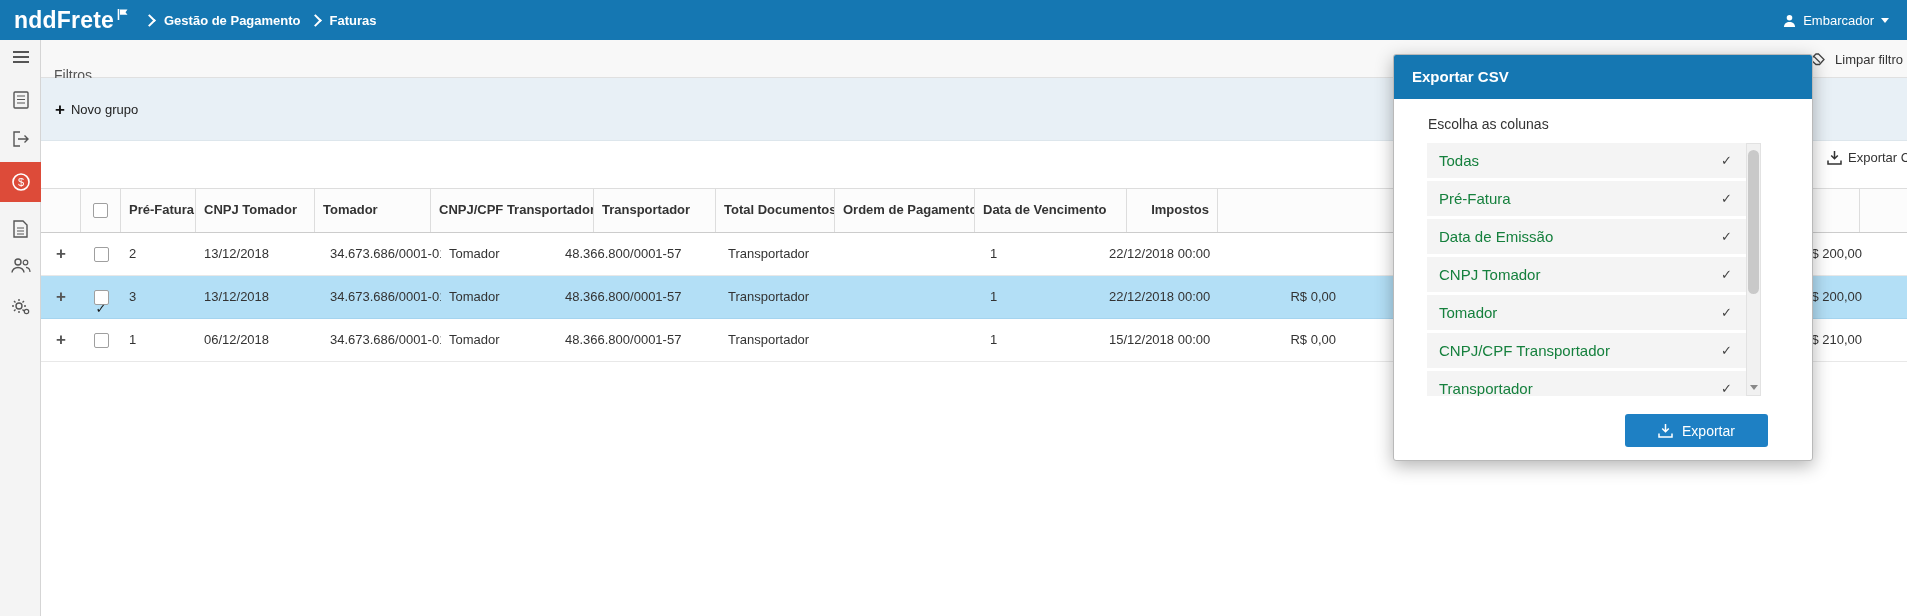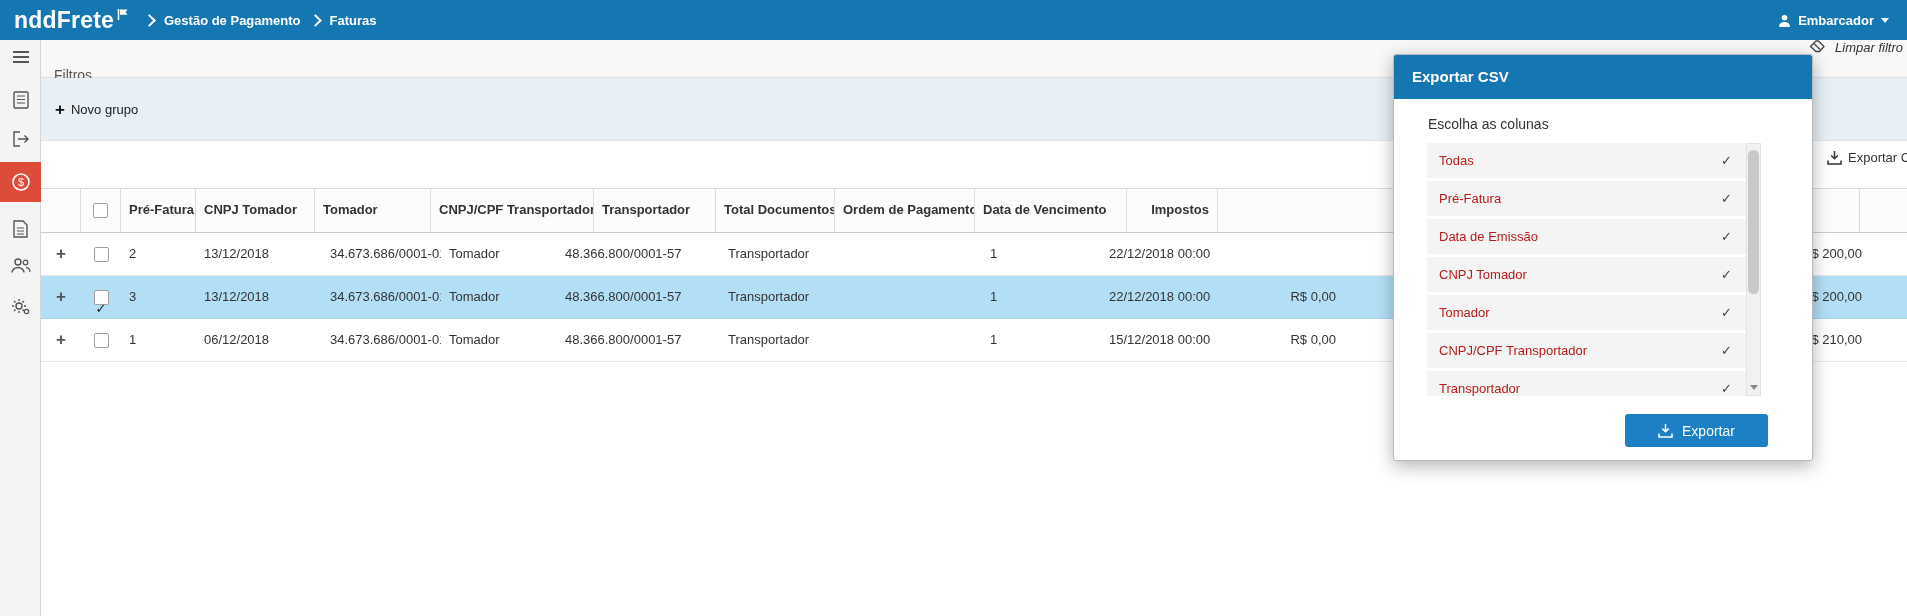--- a/index.html
+++ b/index.html
@@ -12,35 +12,35 @@
   .topbar{position:absolute;left:0;top:0;width:100%;height:40px;background:#1577b2;
     display:flex;align-items:center;color:#fff;}
   .logo{display:flex;align-items:flex-start;margin-left:14px;cursor:pointer;}
   .logo-text{font-size:23px;font-weight:bold;letter-spacing:.2px;}
   .logo-flag{margin-left:2px;margin-top:1px;}
   .crumb-sep{width:7px;height:7px;border-right:2px solid #fff;border-top:2px solid #fff;
     transform:rotate(45deg);margin:0 10px;flex:none;}
   .crumb-sep.first{margin-left:16px;}
   .crumb{font-size:13px;font-weight:bold;color:#fff;text-decoration:none;cursor:pointer;}
   .user{position:absolute;right:18px;top:0;height:40px;display:flex;align-items:center;gap:7px;cursor:pointer;}
-  .user span{font-size:13px;font-weight:bold;}
+  .user span{font-size:13px;}
   .caret{width:0;height:0;border-left:4px solid transparent;border-right:4px solid transparent;
     border-top:5px solid #fff;}
   
   .sidebar{position:absolute;left:0;top:40px;width:41px;bottom:0;background:#f4f4f4;
     border-right:1px solid #d5d5d5;box-sizing:border-box;}
   .side-item{position:absolute;left:0;width:41px;height:34px;display:flex;align-items:center;
     justify-content:center;cursor:pointer;}
   .side-item.active{height:40px;background:#dd4b39;}
   
   .filtros-bar{position:absolute;left:41px;top:40px;right:0;height:38px;background:#f8f8f8;
     border-bottom:1px solid #e0e0e0;box-sizing:border-box;}
   .filtros-title{font-size:14px;color:#555;line-height:38px;padding-left:13px;margin-top:16px;}
-  .limpar{position:absolute;right:4px;top:0;height:38px;display:flex;gap:10px;
-    font-size:13px;color:#333;cursor:pointer;white-space:nowrap;font-style:italic;}
+  .limpar{position:absolute;right:4px;top:0;height:38px;display:flex;align-items:center;gap:10px;
+    font-size:13px;color:#333;cursor:pointer;white-space:nowrap;}
   .filter-band{position:absolute;left:41px;top:78px;right:0;height:63px;background:#e8f0f6;
     border-bottom:1px solid #dde6ec;box-sizing:border-box;display:flex;align-items:center;}
   .novo-grupo{display:flex;align-items:center;gap:6px;margin-left:14px;cursor:pointer;
     font-size:13px;color:#222;}
   .plus-icon{font-size:17px;font-weight:bold;color:#111;line-height:1;}
   .export-link{position:absolute;left:1827px;top:150px;display:flex;align-items:center;gap:6px;
     font-size:13px;color:#333;cursor:pointer;white-space:nowrap;}
   
   .table{position:absolute;left:41px;top:188px;width:1945px;}
   .thead{display:flex;height:43px;border-top:1px solid #ddd;border-bottom:1px solid #ccc;
@@ -76,21 +76,21 @@
   
   .modal{position:absolute;left:1393px;top:54px;width:420px;height:407px;background:#fff;
     border:1px solid #b9b9b9;border-radius:3px;box-shadow:0 5px 18px rgba(0,0,0,.30);
     box-sizing:border-box;z-index:20;}
   .modal-header{height:44px;background:#1577b2;color:#fff;font-size:15px;font-weight:bold;
     line-height:44px;padding-left:18px;border-radius:2px 2px 0 0;}
   .modal-subtitle{margin:17px 0 0 34px;font-size:14px;color:#333;}
   .option-list{position:absolute;left:33px;top:88px;width:334px;height:253px;overflow:hidden;}
   .opt{width:319px;height:35px;margin-bottom:3px;background:#f4f4f4;position:relative;
     cursor:pointer;}
-  .opt-label{font-size:13px;color:#b91c1c;line-height:35px;padding-left:12px;display:block;}
+  .opt-label{font-size:15px;color:#15803d;line-height:35px;padding-left:12px;display:block;}
   .check{position:absolute;right:14px;top:0;line-height:35px;color:#444;font-weight:bold;font-size:13px;}
   .check::after{content:"\2713";}
   .scrollbar{position:absolute;right:0;top:0;width:15px;height:253px;background:#f1f1f1;
     border:1px solid #e2e2e2;box-sizing:border-box;}
   .thumb{position:absolute;left:1px;top:6px;width:11px;height:144px;background:#c9c9c9;border-radius:6px;}
   .sb-btn{position:absolute;left:0;bottom:0;width:13px;height:15px;display:flex;align-items:center;
     justify-content:center;cursor:pointer;}
   .sb-arrow{width:0;height:0;border-left:4px solid transparent;border-right:4px solid transparent;
     border-top:5px solid #888;}
   .export-btn{position:absolute;left:231px;top:359px;width:143px;height:33px;background:#1e80c4;

